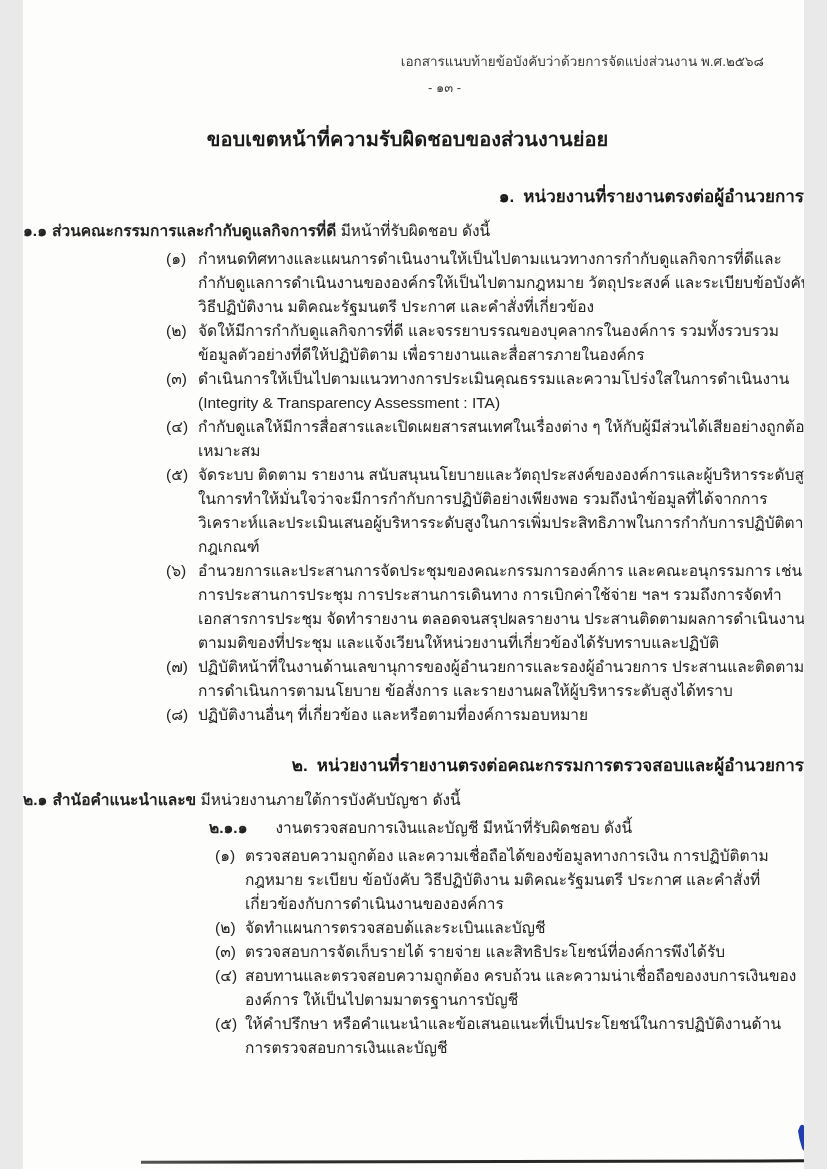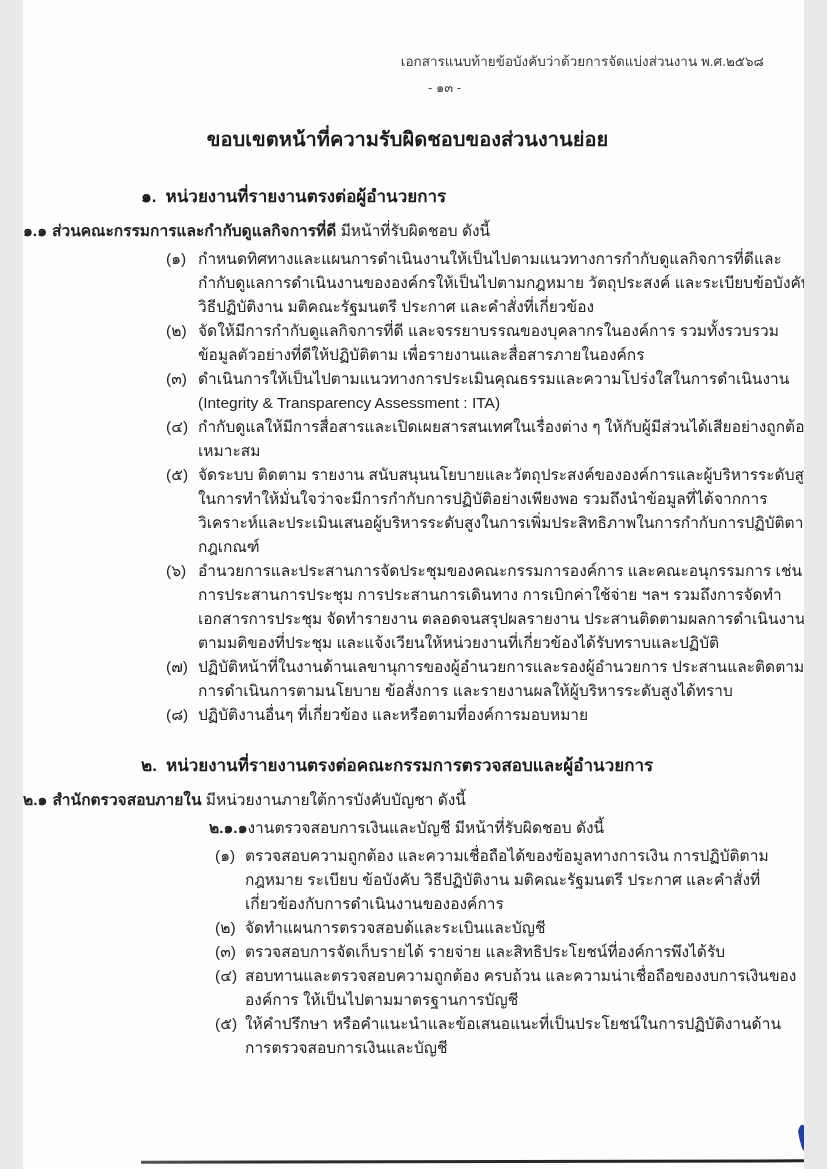--- a/index.html
+++ b/index.html
@@ -42,40 +42,41 @@
   .content {
     position: absolute;
     top: 184px;
     left: 0;
     right: 0;
     font-size: 15.5px;
     line-height: 24px;
     overflow-wrap: break-word;
   }
   .sec-heading {
-    margin-left: 118px;
+    margin-left: 70px;
     font-size: 17px;
     line-height: 26px;
     font-weight: bold;
     color: #1b1b1b;
+    text-align: right;
   }
   .sec-heading .sec-no { margin-right: 9px; }
   .sec-heading.second { margin-top: 26px; }
   .sub-heading {
     margin-top: 9px;
     color: #232323;
   }
   .sub-heading .b { font-weight: bold; }
   .sub-heading .num { margin-right: 5px; font-weight: bold; }
   .sub-sub-heading {
     margin-top: 4px;
     margin-left: 186px;
   }
   .sub-sub-heading .b { font-weight: normal; }
-  .sub-sub-heading .num { margin-right: 0; font-weight: bold; }
+  .sub-sub-heading .num { margin-right: 28px; font-weight: bold; }
   .items { margin-top: 4px; }
   .items-1 { margin-left: 143px; width: 648px; }
   .items-2 { margin-left: 192px; width: 584px; }
   .item { display: flex; align-items: flex-start; }
   .item .no { flex: 0 0 32px; }
   .items-2 .item .no { flex: 0 0 30px; }
   .item .txt { flex: 1 1 auto; }
   .ink-mark {
     position: absolute;
     left: 768px;
@@ -146,21 +147,21 @@
         <span class="no">(๘)</span>
         <span class="txt">ปฏิบัติงานอื่นๆ ที่เกี่ยวข้อง และหรือตามที่องค์การมอบหมาย</span>
       </div>
     </div>
 
     <div class="sec-heading second">
       <span class="sec-no">๒.</span><span>หน่วยงานที่รายงานตรงต่อคณะกรรมการตรวจสอบและผู้อำนวยการ</span>
     </div>
 
     <div class="sub-heading">
-      <span class="num">๒.๑</span><span class="b">สำนักตรวจสอบภายใน</span>
+      <span class="num">๒.๑</span><span class="b">สำนัอคำแนะนำและข</span>
       <span>มีหน่วยงานภายใต้การบังคับบัญชา ดังนี้</span>
     </div>
 
     <div class="sub-sub-heading">
       <span class="num">๒.๑.๑</span><span class="b">งานตรวจสอบการเงินและบัญชี</span>
       <span>มีหน้าที่รับผิดชอบ ดังนี้</span>
     </div>
 
     <div class="items items-2">
       <div class="item">

